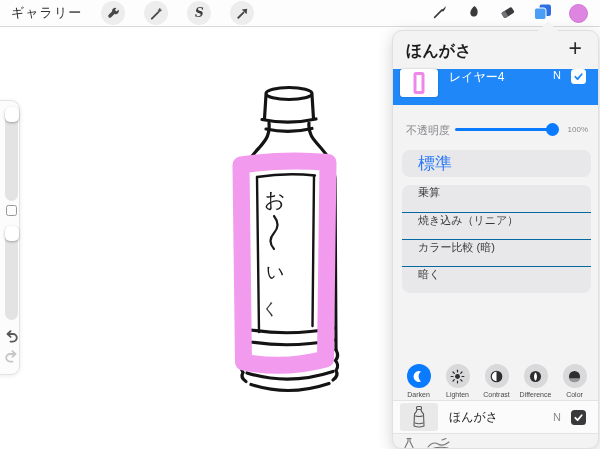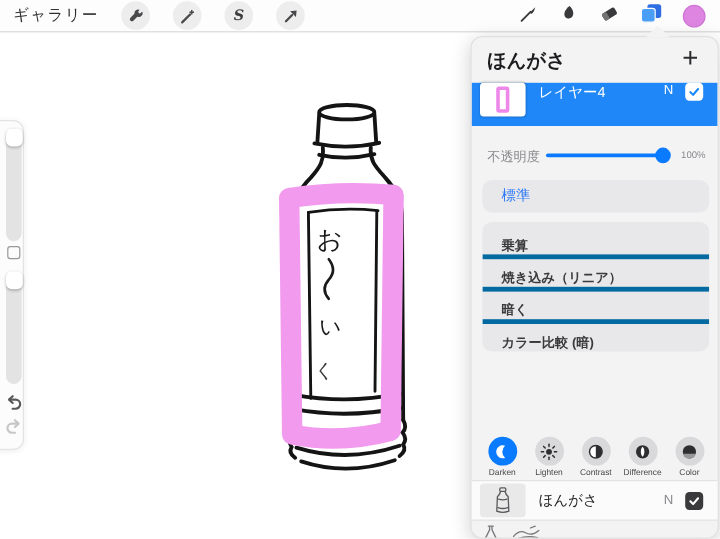--- a/index.html
+++ b/index.html
@@ -62,25 +62,25 @@
   .opacity-row { position:absolute; left:0; top:84px; width:100%; height:28px; }
   .op-label { position:absolute; left:13px; top:8px; font-size:11px; color:#8a8a8e; }
   .op-track { position:absolute; left:62px; top:13px; width:98px; height:3px;
     background:#0a7aff; border-radius:2px; }
   .op-knob { position:absolute; right:-6px; top:-5px; width:13px; height:13px;
     border-radius:50%; background:#0a7aff; }
   .op-val { position:absolute; right:10px; top:10px; font-size:8px; color:#8a8a8e;text-align:right; }
 
   .mode-sel { position:absolute; left:9px; top:119px; width:189px; height:27px;
     background:#e8e8ea; border-radius:8px; display:flex; align-items:center; }
-  .mode-sel span { margin-left:16px; font-size:12px; color:#2e7bf6; }
+  .mode-sel span { margin-left:16px; font-size:17px; color:#2e7bf6; }
   .mode-group { position:absolute; left:9px; top:154px; width:189px; background:#e8e8ea;
     border-radius:8px; overflow:hidden; }
-  .mode-row { height:27px; display:flex; align-items:flex-end;font-weight:bold; }
-  .mode-row + .mode-row { border-top:4px solid #0369a1; }
+  .mode-row { height:27px; display:flex; align-items:flex-start; }
+  .mode-row + .mode-row { border-top:1px solid #0369a1; }
   .mode-row span { margin-left:16px; font-size:11px; color:#3a3a3c; }
 
   .cat-row { position:absolute; left:6px; top:333px; width:195px; display:flex; justify-content:space-between; }
   .cat { display:flex; flex-direction:column; align-items:center; width:39px; }
   .cat-circle { width:24px; height:24px; border-radius:50%; background:#d9d9db;
     display:flex; align-items:center; justify-content:center; }
   .cat-circle.sel { background:#0a7aff; }
   .cat-label { margin-top:3px; font-size:7px; color:#48484a; }
 
   .bot-row { position:absolute; left:0; top:369px; width:100%; height:33px; background:#fbfbfc;
@@ -244,24 +244,24 @@
     </div>
 
     <div class="mode-group">
       <div class="mode-row">
         <span>乗算</span>
       </div>
       <div class="mode-row">
         <span>焼き込み（リニア）</span>
       </div>
       <div class="mode-row">
+        <span>カラー比較 (暗)</span>
+      </div>
+      <div class="mode-row">
         <span>暗く</span>
-      </div>
-      <div class="mode-row">
-        <span>カラー比較 (暗)</span>
       </div>
     </div>
 
     <div class="cat-row">
       <div class="cat">
         <span class="cat-circle sel">
           <svg width="15" height="15" viewBox="0 0 16 16">
             <path d="M10.6 2.6 A5.8 5.8 0 1 0 10.6 13.4 A7 7 0 0 1 10.6 2.6 Z" fill="#fff"></path>
           </svg>
         </span>

